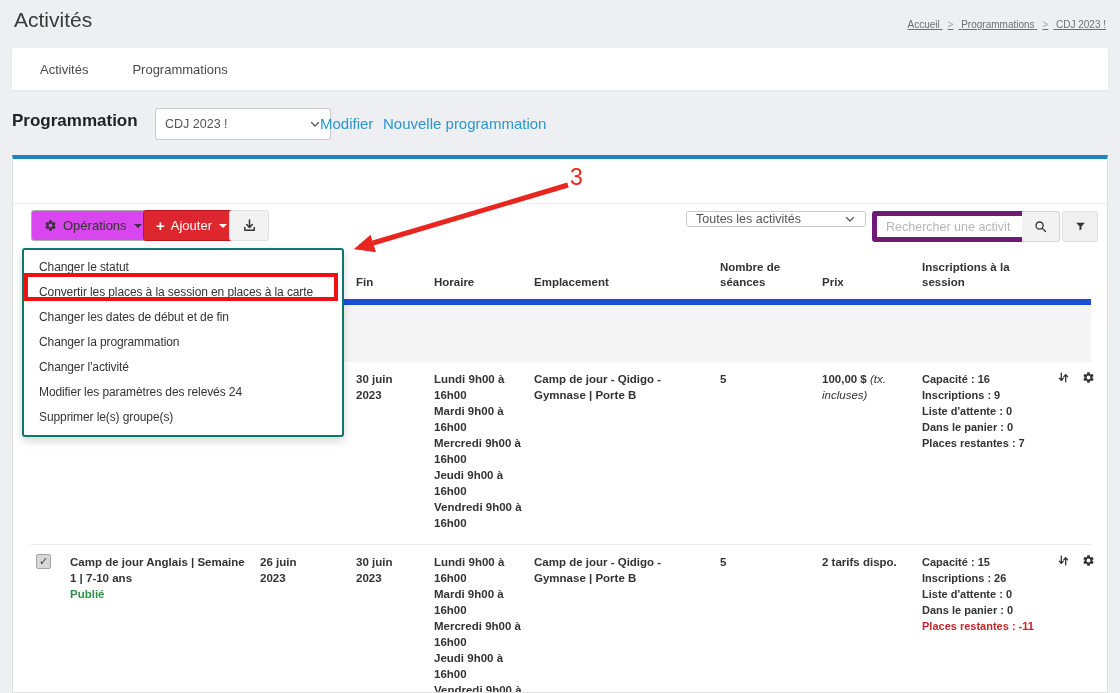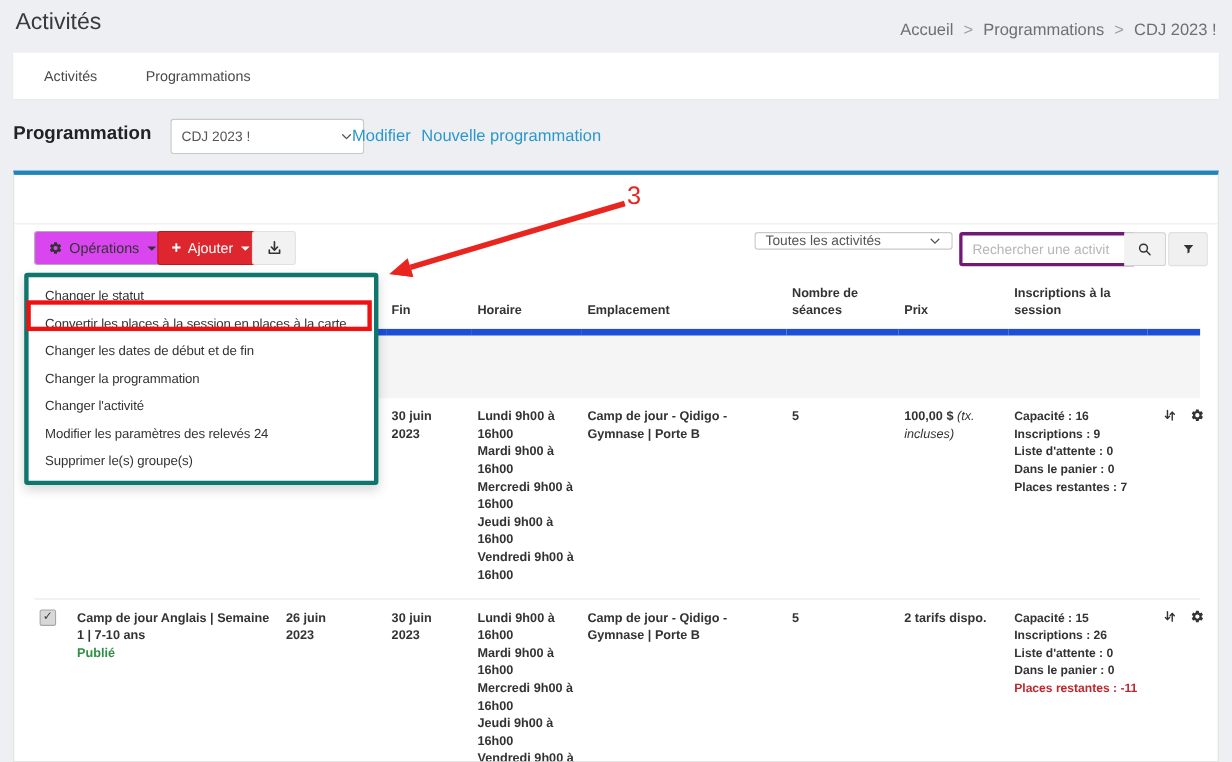--- a/index.html
+++ b/index.html
@@ -5,21 +5,21 @@
   * { margin:0; padding:0; box-sizing:border-box; }
   html,body { width:1120px; height:693px; overflow:hidden; }
   body {
     font-family:"Liberation Sans","DejaVu Sans",sans-serif;
     background:#edeff3; color:#333; position:relative;
   }
   #root { position:relative; width:1120px; height:693px; overflow:hidden; }
 
   
   .page-title { position:absolute; left:14px; top:8px; font-size:21px; font-weight:400; color:#3a3a3a; }
-  .breadcrumb { position:absolute; right:14px; top:19px; font-size:15px; color:#6f6f6f; }
+  .breadcrumb { position:absolute; right:14px; top:19px; font-size:10px; color:#6f6f6f;text-decoration:underline; }
   .breadcrumb .sep { color:#a0a0a0; margin:0 5px; }
 
   
   .tabbar { position:absolute; left:12px; top:48px; width:1096px; height:42px; background:#fff;
             box-shadow:0 1px 2px rgba(0,0,0,.05); display:flex; align-items:center; }
   .tab { font-size:13px; color:#4a4a4a; padding:0 16px; margin-left:12px; cursor:pointer; }
 
   
   .prog-label { position:absolute; left:12px; top:111px; font-size:17px; font-weight:700; color:#222; }
   .fake-select { background:#fff; border:1px solid #c9c9c9; border-radius:3px; display:flex;
@@ -42,21 +42,21 @@
   .btn-gray { left:18px; top:51px; background:#d946ef; border:1px solid #aeaeae; color:#333; }
   .btn-red  { left:130px; top:51px; background:#dd262e; border:1px solid #bf161d; color:#fff; }
   .btn-light{ left:216px; top:51px; width:40px; background:#f2f2f2; border:1px solid #e0e0e0;
               color:#333; justify-content:center; padding:0; }
   .caret { width:0; height:0; border-left:4px solid transparent; border-right:4px solid transparent;
            border-top:4px solid currentColor; display:inline-block; margin-left:1px; }
   .plus-glyph { font-weight:700; font-size:15px; line-height:1; }
 
   .activities-select { position:absolute; left:673px; top:52px; width:180px; height:16px; }
   .search-input { position:absolute; left:859px; top:52px; width:159px; height:31px;
-                  border:3px solid #701a75; border-radius:3px 0 0 3px; padding:0 9px;
+                  border:5px solid #701a75; border-radius:3px 0 0 3px; padding:0 9px;
                   font-size:12.5px; color:#555; font-family:inherit; outline:none; }
   .search-input::placeholder { color:#b6b6b6; }
   .search-btn { position:absolute; left:1009px; top:52px; width:38px; height:31px; background:#f2f2f2;
                 border:1px solid #d4d4d4; border-left:none; border-radius:0 3px 3px 0;
                 display:flex; align-items:center; justify-content:center; color:#333; cursor:pointer; }
   .filter-btn { position:absolute; left:1049px; top:52px; width:36px; height:31px; background:#f0f0f0;
                 border:1px solid #e0e0e0; border-radius:3px; display:flex; align-items:center;
                 justify-content:center; color:#333; cursor:pointer; }
 
   
@@ -76,21 +76,21 @@
   .places { display:block; font-size:11px; line-height:16px; }
   .icons-cell { text-align:right; padding-right:4px !important; white-space:nowrap; }
   .row-icon { display:inline-block; margin-left:9px; color:#333; cursor:pointer; }
 
   .checkbox { width:15px; height:15px; background:#d8d8d8; border:1px solid #a6a6a6; border-radius:2px;
               font-size:11px; line-height:13px; text-align:center; color:#3c3c3c; cursor:pointer; }
   .checkbox.checked::after { content:"\2713"; font-weight:700; }
 
   
   .dropdown-menu { position:absolute; left:22px; top:248px; width:322px; background:#fff;
-                   border:4px solid #0f766e; border-radius:3px; padding:5px 0; z-index:40;
+                   border:2px solid #0f766e; border-radius:3px; padding:5px 0; z-index:40;
                    box-shadow:0 4px 10px rgba(0,0,0,.16); }
   .dropdown-menu .menu-item { height:25px; line-height:25px; padding:0 10px 0 15px; font-size:12px;
                    letter-spacing:-0.1px; color:#333; white-space:nowrap; cursor:pointer; }
   .annotation-box { position:absolute; left:24px; top:273px; width:314px; height:28px;
                     border:4px solid #ee1111; z-index:45; pointer-events:none; }
 
   
   .arrow-svg { position:absolute; left:330px; top:160px; z-index:46; pointer-events:none; }
   .step-label { position:absolute; left:570px; top:164px; font-size:23px; color:#e8251f; z-index:46; }
 </style>

